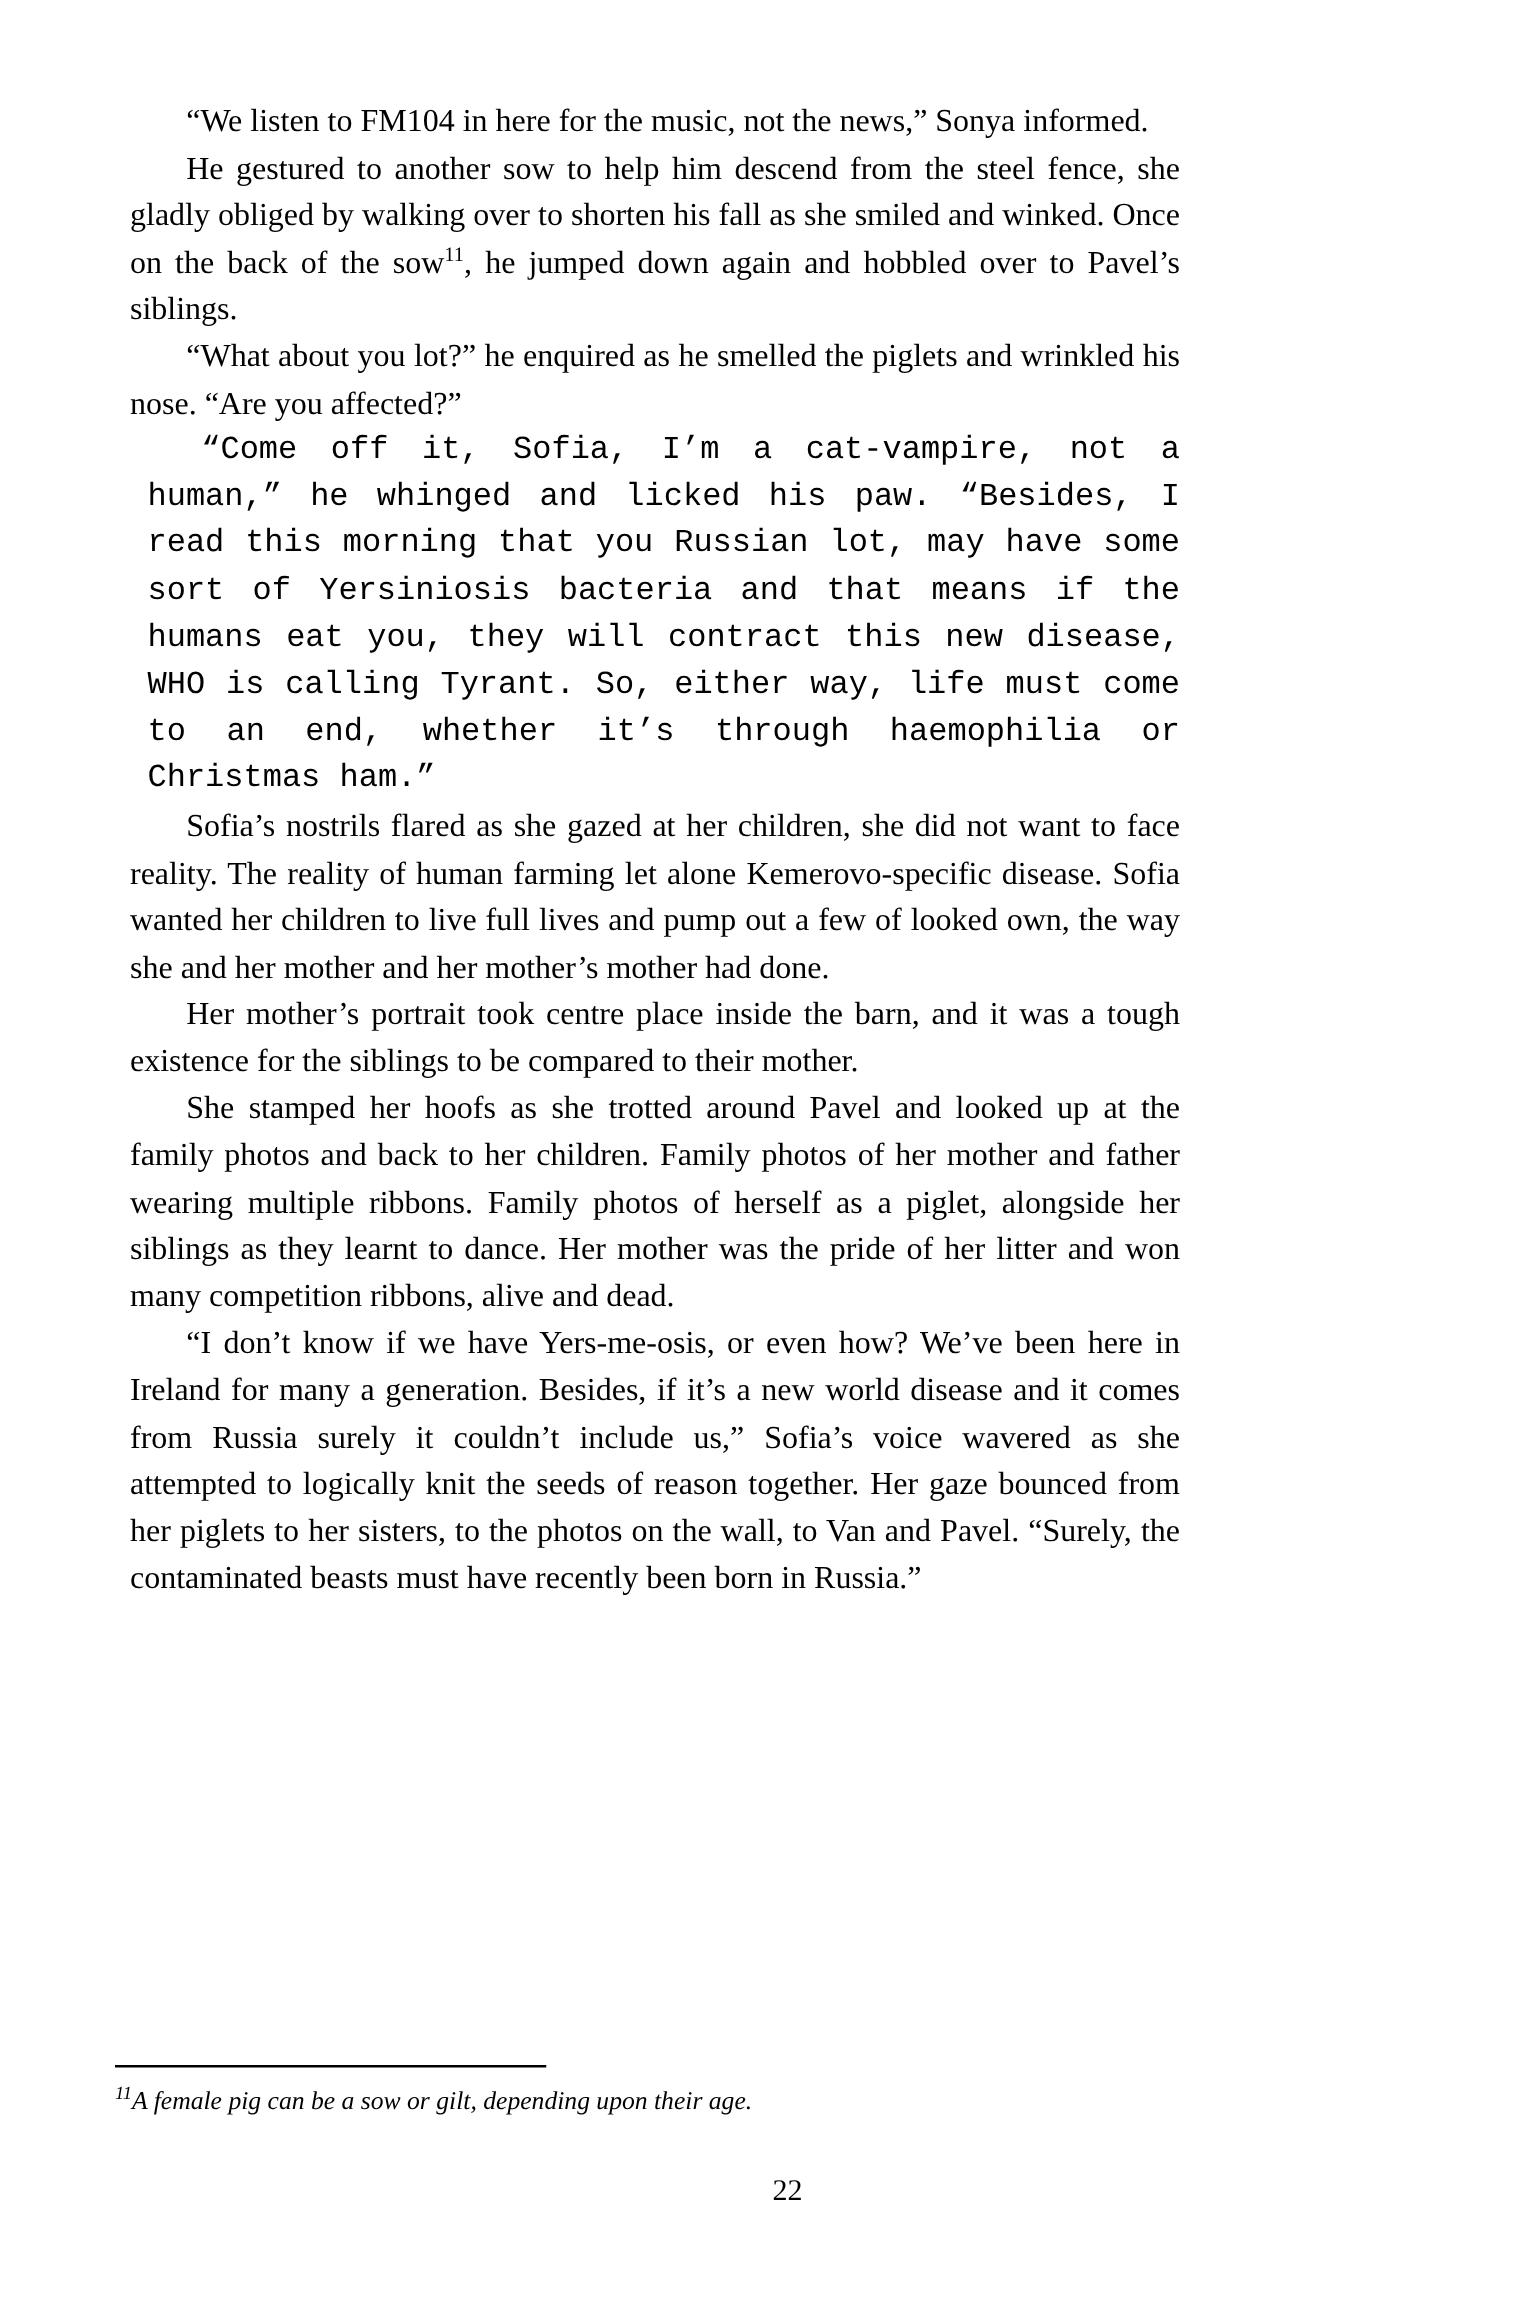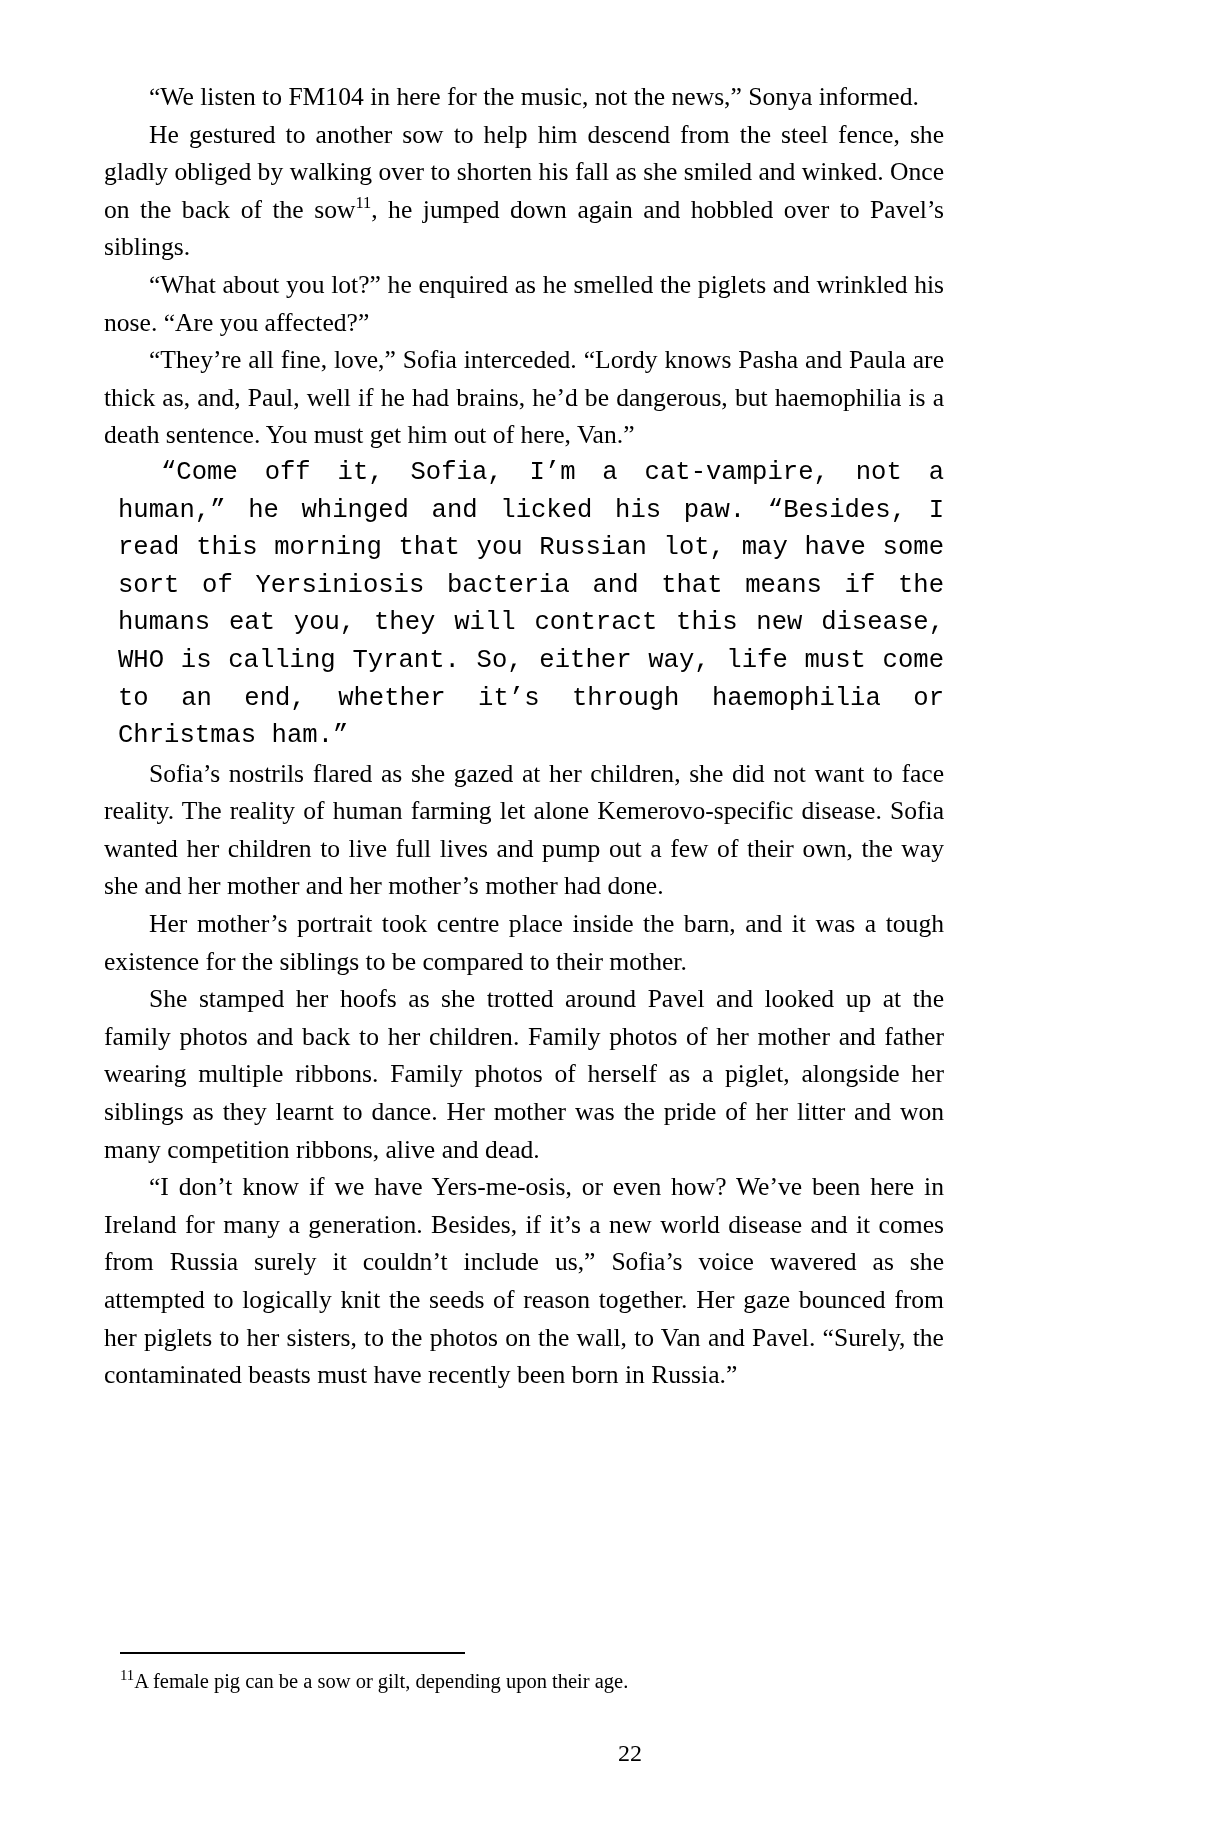--- a/index.html
+++ b/index.html
@@ -44,23 +44,24 @@
     text-indent: 43px;
     font-family: Liberation Mono, monospace;
   }
   sup.fn {
     font-size: 0.64em;
     vertical-align: super;
     line-height: 0;
   }
   .footnote-area {
     position: absolute;
-    left: 120px;
+    left: 92px;
     top: 1652px;
     width: 840px;
+    font-style: italic;
   }
   .footnote-rule {
     width: 345px;
     height: 0;
     border-top: 2px solid #000000;
     margin: 0 0 14px 0;
   }
   .footnote-text {
     font-size: 20.5px;
     line-height: 26px;
@@ -88,28 +89,27 @@
 <div class="page">
 
   <div class="content">
 
     <p>“We listen to FM104 in here for the music, not the news,” Sonya informed.</p>
 
     <p><span>He gestured to another sow to help him descend from the steel fence, she gladly obliged by walking over to shorten his fall as she smiled and winked. Once on the back of the sow</span><sup class="fn">11</sup><span>, he jumped down again and hobbled over to Pavel’s siblings.</span></p>
 
     <p>“What about you lot?” he enquired as he smelled the piglets and wrinkled his nose. “Are you affected?”</p>
 
-    <p>“They’re all fine, love,” Sofia interceded. “Lordy knows Pasha and Paula are thick as, and, Paul, well if he had brains, he’d be dangerous, but haemophilia is a death sentence. You must get him out of here, Van.”</p>
 
 
     <div class="indent-block">
       <p>“Come off it, Sofia, I’m a cat-vampire, not a human,” he whinged and licked his paw. “Besides, I read this morning that you Russian lot, may have some sort of Yersiniosis bacteria and that means if the humans eat you, they will contract this new disease, WHO is calling Tyrant. So, either way, life must come to an end, whether it’s through haemophilia or Christmas ham.”</p>
     </div>
 
-    <p>Sofia’s nostrils flared as she gazed at her children, she did not want to face reality. The reality of human farming let alone Kemerovo-specific disease. Sofia wanted her children to live full lives and pump out a few of their own, the way she and her mother and her mother’s mother had done.</p>
+    <p>Sofia’s nostrils flared as she gazed at her children, she did not want to face reality. The reality of human farming let alone Kemerovo-specific disease. Sofia wanted her children to live full lives and pump out a few of looked own, the way she and her mother and her mother’s mother had done.</p>
 
     <p>Her mother’s portrait took centre place inside the barn, and it was a tough existence for the siblings to be compared to their mother.</p>
 
     <p>She stamped her hoofs as she trotted around Pavel and looked up at the family photos and back to her children. Family photos of her mother and father wearing multiple ribbons. Family photos of herself as a piglet, alongside her siblings as they learnt to dance. Her mother was the pride of her litter and won many competition ribbons, alive and dead.</p>
 
     <p>“I don’t know if we have Yers-me-osis, or even how? We’ve been here in Ireland for many a generation. Besides, if it’s a new world disease and it comes from Russia surely it couldn’t include us,” Sofia’s voice wavered as she attempted to logically knit the seeds of reason together. Her gaze bounced from her piglets to her sisters, to the photos on the wall, to Van and Pavel. “Surely, the contaminated beasts must have recently been born in Russia.”</p>
 
   </div>
 
   <div class="footnote-area">

